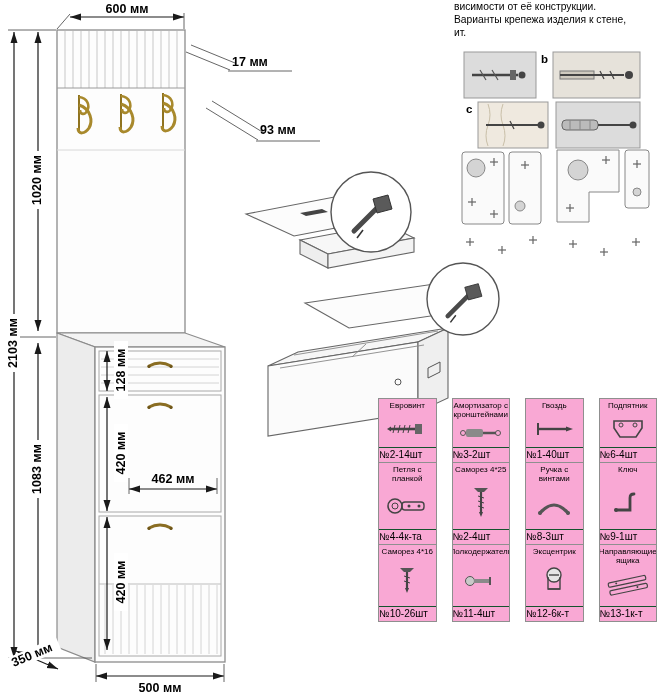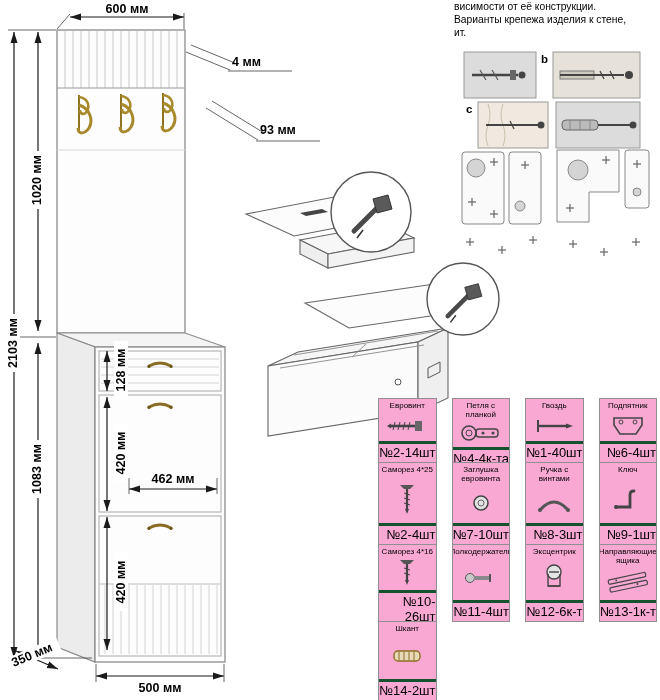--- a/index.html
+++ b/index.html
@@ -12,21 +12,21 @@
   .dim-v{width:58px;text-align:center;background:#fff;transform:rotate(-90deg)}
   .dim-r{width:58px;text-align:center;background:#fff;transform:rotate(-23deg)}
   .wallmount{position:absolute;left:454px;top:1px;width:206px;font-size:10.3px;line-height:1.25}
   .fast-letter{position:absolute;font-weight:bold;font-size:11.5px}
   .parts-table{position:absolute;left:362px;top:398px;width:294px;height:302px;display:grid;
                grid-template-columns:repeat(4,73.5px);grid-template-rows:64px 82px 77px 79px}
   .pcell{border:1px solid #8f8f8f;margin:0 -1px -1px 16px;background:#f9a8d4;display:flex;
          flex-direction:column;align-items:center;overflow:hidden}
   .pname{font-size:8px;text-align:center;line-height:1.15;padding:2px 1px 0}
   .picon{flex:1;display:flex;align-items:center;justify-content:center}
-  .pqty{font-size:13px;text-align:right;border-top:3px solid #14532d;width:100%;padding:1px 0 2px}
+  .pqty{font-size:10px;text-align:left;border-top:1px solid #14532d;width:100%;padding:1px 0 2px}
   .r1c3{grid-row:1;grid-column:3}
   .r1c4{grid-row:1;grid-column:4}
 </style>
 </head>
 <body>
 
 <div class="page">
 
   <svg class="draw" width="660" height="700" viewBox="0 0 660 700">
     <defs>
@@ -258,21 +258,21 @@
       <use href="#plus" transform="translate(573,244)"></use>
       <use href="#plus" transform="translate(604,252)"></use>
       <use href="#plus" transform="translate(636,242)"></use>
     </g>
   </svg>
 
   <div class="dim-lbl dim-h" style="left:87px;top:2px;width:80px">600 мм</div>
   <div class="dim-lbl dim-v" style="left:-16px;top:336px">2103 мм</div>
   <div class="dim-lbl dim-v" style="left:8px;top:173px">1020 мм</div>
   <div class="dim-lbl dim-v" style="left:8px;top:462px">1083 мм</div>
-  <div class="dim-lbl" style="left:232px;top:55px">4 мм</div>
+  <div class="dim-lbl" style="left:232px;top:55px">17 мм</div>
   <div class="dim-lbl" style="left:260px;top:123px">93 мм</div>
   <div class="dim-lbl dim-v" style="left:92px;top:363px">128 мм</div>
   <div class="dim-lbl dim-v" style="left:92px;top:446px">420 мм</div>
   <div class="dim-lbl dim-h" style="left:133px;top:472px;width:80px">462 мм</div>
   <div class="dim-lbl dim-v" style="left:92px;top:575px">420 мм</div>
   <div class="dim-lbl dim-r" style="left:3px;top:648px">350 мм</div>
   <div class="dim-lbl dim-h" style="left:120px;top:681px;width:80px">500 мм</div>
 
   <div class="wallmount">
     <div>висимости от её конструкции.</div>
@@ -317,20 +317,32 @@
           <line x1="15" y1="10" x2="13" y2="18" stroke="#444" stroke-width="1"></line>
           <line x1="20" y1="10" x2="18" y2="18" stroke="#444" stroke-width="1"></line>
           <line x1="25" y1="10" x2="23" y2="18" stroke="#444" stroke-width="1"></line>
           <rect x="30" y="9" width="7" height="10" fill="#666"></rect>
           <polygon points="6,11.5 2,14 6,16.5" fill="#444"></polygon>
           </svg>
       </div>
       <div class="pqty">№2-14шт</div>
     </div>
 
+    <div class="pcell">
+      <div class="pname">Амортизатор с кронштейнами</div>
+      <div class="picon">
+        <svg width="44" height="24">
+            <circle cx="4" cy="12" r="2.5" fill="none" stroke="#555"></circle>
+          <rect x="7" y="8" width="17" height="8" rx="2" fill="#8a8a8a"></rect>
+          <line x1="24" y1="12" x2="37" y2="12" stroke="#555" stroke-width="2.5"></line>
+          <circle cx="39" cy="12" r="2.5" fill="none" stroke="#555"></circle>
+          </svg>
+      </div>
+      <div class="pqty">№3-2шт</div>
+    </div>
 
     <div class="pcell">
       <div class="pname">Петля с планкой</div>
       <div class="picon">
         <svg width="46" height="28">
             <circle cx="11" cy="14" r="7" fill="none" stroke="#444" stroke-width="1.6"></circle>
           <circle cx="11" cy="14" r="3" fill="none" stroke="#444"></circle>
           <rect x="18" y="10" width="22" height="8" rx="3" fill="none" stroke="#444" stroke-width="1.4"></rect>
           <circle cx="25" cy="14" r="1.5" fill="#444"></circle>
             <circle cx="35" cy="14" r="1.5" fill="#444"></circle>
@@ -347,30 +359,20 @@
           <line x1="22" y1="8" x2="22" y2="29" stroke="#444" stroke-width="2.2"></line>
           <line x1="19" y1="12" x2="25" y2="14" stroke="#444" stroke-width="1"></line>
           <line x1="19" y1="17" x2="25" y2="19" stroke="#444" stroke-width="1"></line>
           <line x1="19" y1="22" x2="25" y2="24" stroke="#444" stroke-width="1"></line>
           <polygon points="22,33 20,28 24,28" fill="#444"></polygon>
           </svg>
       </div>
       <div class="pqty">№2-4шт</div>
     </div>
 
-    <div class="pcell">
-      <div class="pname">Заглушка евровинта</div>
-      <div class="picon">
-        <svg width="44" height="26">
-            <circle cx="22" cy="13" r="7" fill="#e2e2e2" stroke="#444" stroke-width="1.5"></circle>
-          <circle cx="22" cy="13" r="3" fill="none" stroke="#666"></circle>
-          </svg>
-      </div>
-      <div class="pqty">№7-10шт</div>
-    </div>
 
     <div class="pcell">
       <div class="pname">Ручка с винтами</div>
       <div class="picon">
         <svg width="46" height="28">
             <path d="M9,21 Q23,5 37,21" fill="none" stroke="#555" stroke-width="3.2" stroke-linecap="round"></path>
           <circle cx="9" cy="21" r="2" fill="#555"></circle>
             <circle cx="37" cy="21" r="2" fill="#555"></circle>
           </svg>
       </div>
@@ -435,28 +437,15 @@
           <rect x="4" y="8" width="38" height="4.5" rx="1.5" fill="none" stroke="#444" stroke-width="1.2"></rect>
           <rect x="4" y="16" width="38" height="4.5" rx="1.5" fill="none" stroke="#444" stroke-width="1.2"></rect>
           <circle cx="12" cy="10" r="1" fill="#444"></circle>
               <circle cx="32" cy="18" r="1" fill="#444"></circle>
             </g>
           </svg>
       </div>
       <div class="pqty">№13-1к-т</div>
     </div>
 
-    <div class="pcell">
-      <div class="pname">Шкант</div>
-      <div class="picon">
-        <svg width="44" height="24">
-            <rect x="9" y="7" width="26" height="10" rx="4" fill="#e8d9b8" stroke="#8a6d22" stroke-width="1.4"></rect>
-          <line x1="14" y1="8" x2="14" y2="16" stroke="#8a6d22"></line>
-            <line x1="19" y1="8" x2="19" y2="16" stroke="#8a6d22"></line>
-          <line x1="24" y1="8" x2="24" y2="16" stroke="#8a6d22"></line>
-            <line x1="29" y1="8" x2="29" y2="16" stroke="#8a6d22"></line>
-          </svg>
-      </div>
-      <div class="pqty">№14-2шт</div>
-    </div>
 
   </div>
 </div>
 
 </body></html>

